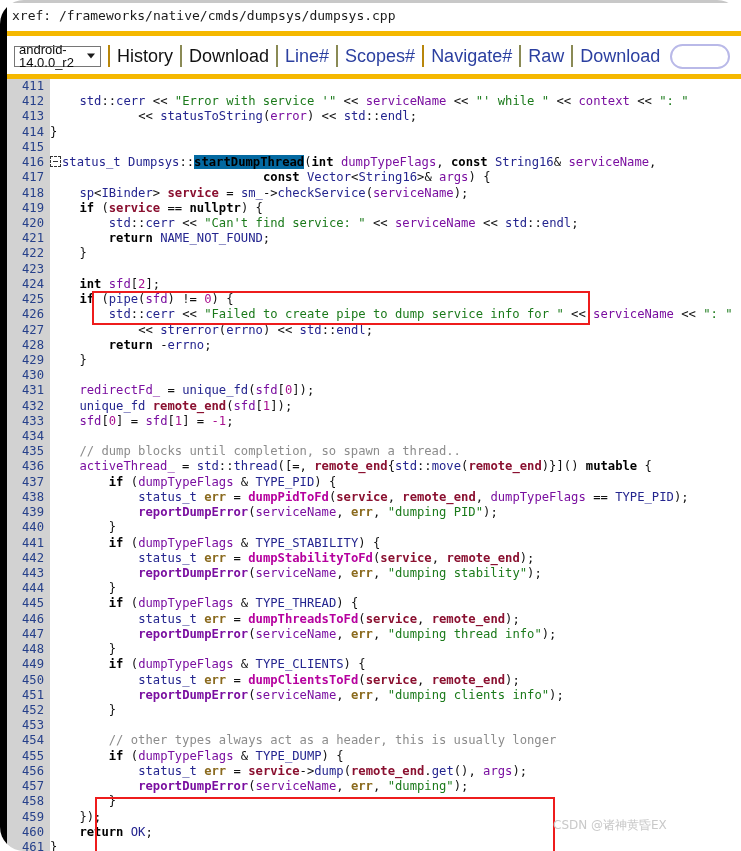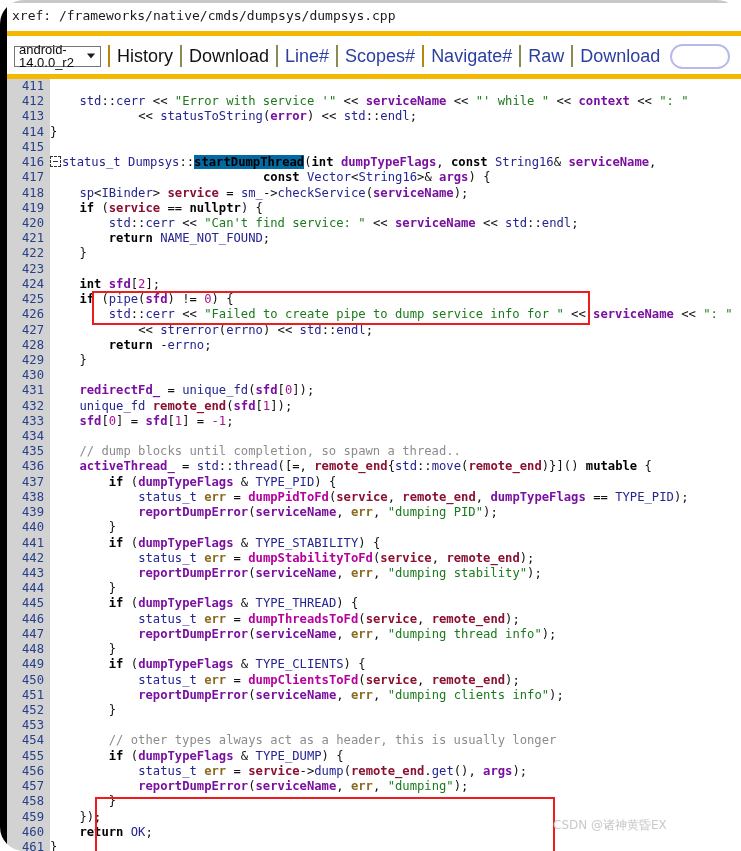--- a/index.html
+++ b/index.html
@@ -140,21 +140,21 @@
   }
   .ltxt { display: inline; }
 
   
   .t-kw   { color: #000000; font-weight: bold; }                          
   .t-str  { color: #1b7a1b; }                          
   .t-cmt  { color: #8c8c8c; }                          
   .t-num  { color: #a81090; }                          
   .t-fn   { color: #b5009e; font-weight: bold; }       
   .t-fn2  { color: #7a0fa0; font-weight: bold; }       
-  .t-var  { color: #7a0fa0; font-weight: bold; }       
+  .t-var  { color: #7a0fa0; font-weight: normal; }       
   .t-var2 { color: #8a1030; font-weight: bold; margin-top: 14px; }       
   .t-var3 { color: #8a6a1e; font-weight: bold; }       
   .t-plain{ color: #24258f; }
   .t-dark { color: #111111; }
   .t-hl   { background: #0369a1; color: #000000; font-weight: bold; }
 
   .fold {
     display: inline-block;
     width: 11px; height: 11px;
     border: 1px dashed #333;

